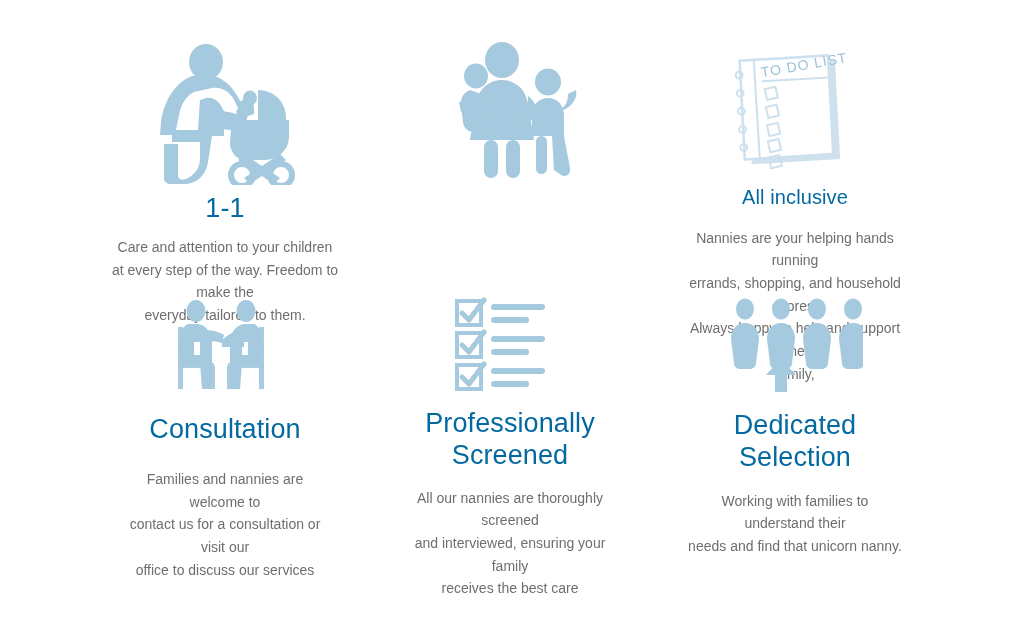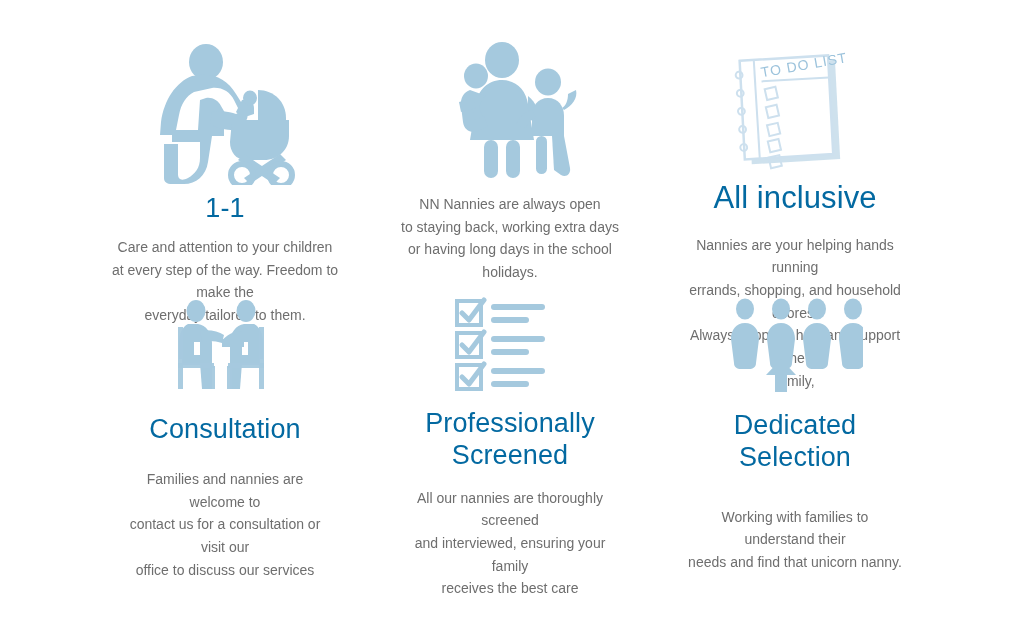--- a/index.html
+++ b/index.html
@@ -65,34 +65,34 @@
   
   .card-1-1 .icon-wrap        { height: 145px; }
   .card-1-1 .feature-title    { font-size: 27px; margin-top: 8px; }
   .card-1-1 .feature-body     { margin-top: 11px; width: 250px; }
 
   .card-flex .icon-wrap       { height: 140px; }
   .card-flex .feature-title   { font-size: 27px; margin-top: 14px; }
   .card-flex .feature-body    { margin-top: 13px; width: 260px; }
 
   .card-allinc .icon-wrap     { height: 140px; }
-  .card-allinc .feature-title { font-size: 31px; }
+  .card-allinc .feature-title { font-size: 20px; margin-top: 6px; }
   .card-allinc .feature-body  { margin-top: 17px; width: 220px; }
 
   .card-consult .icon-wrap       { height: 100px; }
   .card-consult .feature-title   { font-size: 27px; margin-top: 22px; }
   .card-consult .feature-body    { margin-top: 22px; width: 200px; }
 
   .card-screen .icon-wrap        { height: 100px; }
   .card-screen .feature-title    { font-size: 27px; margin-top: 16px; width: 210px; }
   .card-screen .feature-body     { margin-top: 15px; width: 215px; }
 
   .card-dedic .icon-wrap         { height: 100px; }
   .card-dedic .feature-title     { font-size: 27px; margin-top: 18px; width: 200px; }
-  .card-dedic .feature-body      { margin-top: 32px; width: 215px; }
+  .card-dedic .feature-body      { margin-top: 16px; width: 215px; }
 </style>
 </head>
 <body>
 
 <div class="features-grid">
 
   <div class="feature-card card-1-1 col-1 row-1">
     <div class="icon-wrap">
       <svg width="150" height="145" viewBox="0 0 150 145" aria-hidden="true">
         <g fill="#a5c9de">
@@ -153,23 +153,20 @@
           <ellipse cx="108" cy="42" rx="13" ry="13.5"></ellipse>
           <path d="M108 58 C98 58 92 66 92 76 L92 96 L124 96 L124 76 C124 66 118 58 108 58 Z"></path>
           <rect x="96" y="96" width="11" height="38" rx="5.5"></rect>
           <path d="M112 96 L124 96 L130 128 C131 134 126 138 121 135 L114 130 Z"></path>
 
           <path d="M92 70 C84 72 78 78 76 86 L86 88 C88 82 92 78 96 78 Z"></path>
           <path d="M124 70 C132 66 138 58 136 50 L128 54 C128 60 126 66 122 68 Z"></path>
         </g>
       </svg>
     </div>
-    <div class="feature-body">NN Nannies are always open
-to staying back, working extra days
-or having long days in the school holidays.</div>
   </div>
 
   <div class="feature-card card-allinc col-3 row-1">
     <div class="icon-wrap">
       <svg width="140" height="140" viewBox="0 0 140 140" aria-hidden="true">
         <g transform="rotate(-10 70 70)">
 
           <path d="M30 18 L118 28 L106 126 L18 116 Z" fill="#a5c9de" opacity="0.55"></path>
 
           <path d="M24 12 L112 22 L100 120 L12 110 Z" fill="#ffffff" stroke="#cde0ee" stroke-width="2.5"></path>

